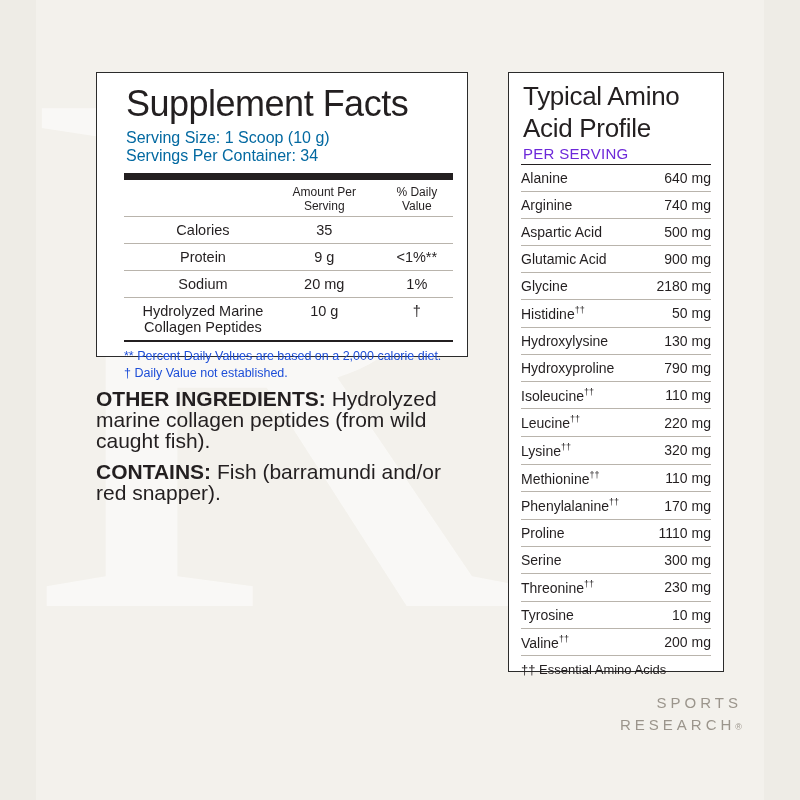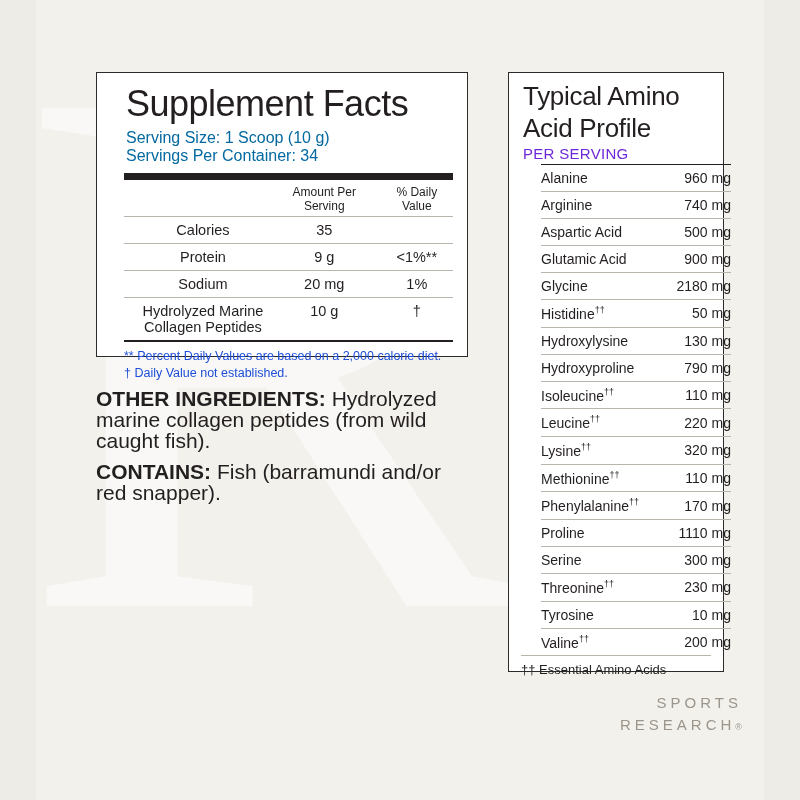--- a/index.html
+++ b/index.html
@@ -144,21 +144,20 @@
     font-size: 15px;
     letter-spacing: 0.3px;
     margin: 2px 0 0 2px;
     color: #6d28d9;
   }
   table.amino {
     width: 100%;
     border-collapse: collapse;
     font-size: 14px;
     margin-top: 2px;
-    margin-left: 20px;
   }
   table.amino td {
     padding: 5px 0 5px 0;
     border-top: 1px solid #b9b4ac;
   }
   table.amino tr:first-child td { border-top: 1px solid #231f20; }
   .a-name { text-align: left; }
   .a-val { text-align: right; white-space: nowrap; }
   sup.dag { font-size: 9px; vertical-align: super; }
   .amino-foot {
@@ -244,21 +243,21 @@
 
   <div class="panel" id="amino-panel">
     <div class="amino-title">Typical Amino</div>
     <div class="amino-title">Acid Profile</div>
     <div class="amino-sub">PER SERVING</div>
 
     <table class="amino">
       <tbody>
           <tr>
             <td class="a-name">Alanine</td>
-            <td class="a-val">960 mg</td>
+            <td class="a-val">640 mg</td>
           </tr>
       <tr>
             <td class="a-name">Arginine</td>
             <td class="a-val">740 mg</td>
           </tr>
       <tr>
             <td class="a-name">Aspartic Acid</td>
             <td class="a-val">500 mg</td>
           </tr>
       <tr>

